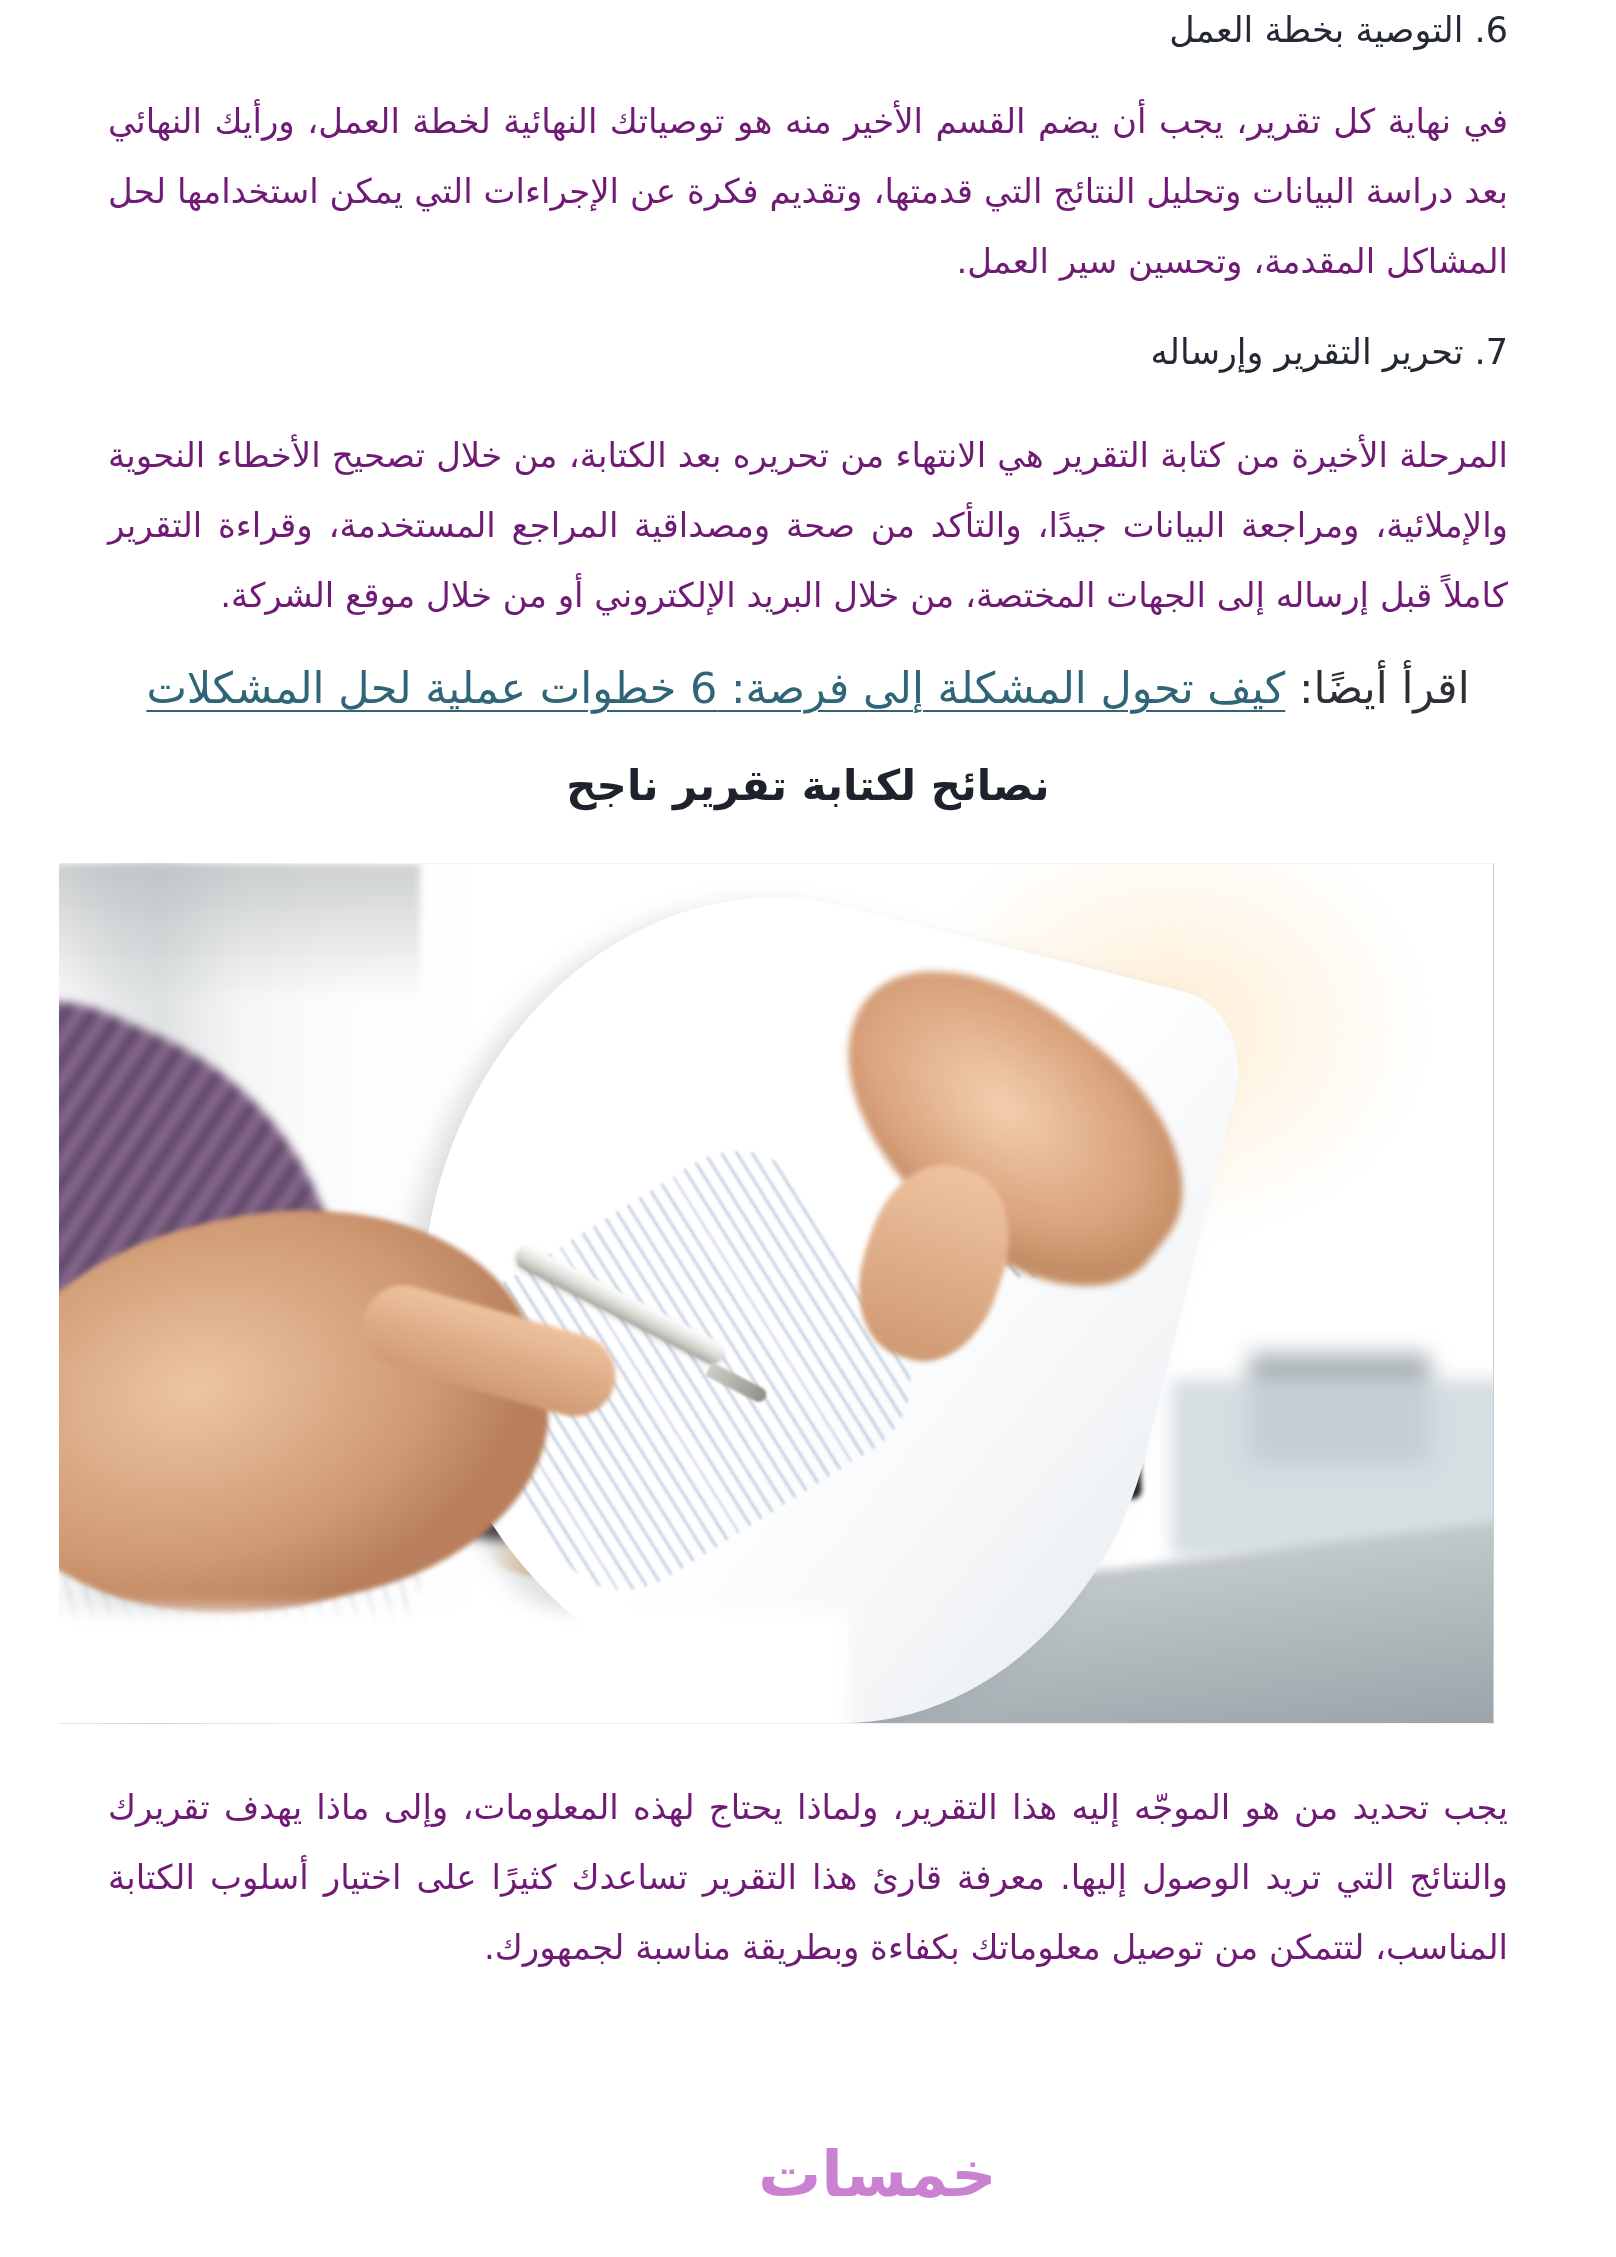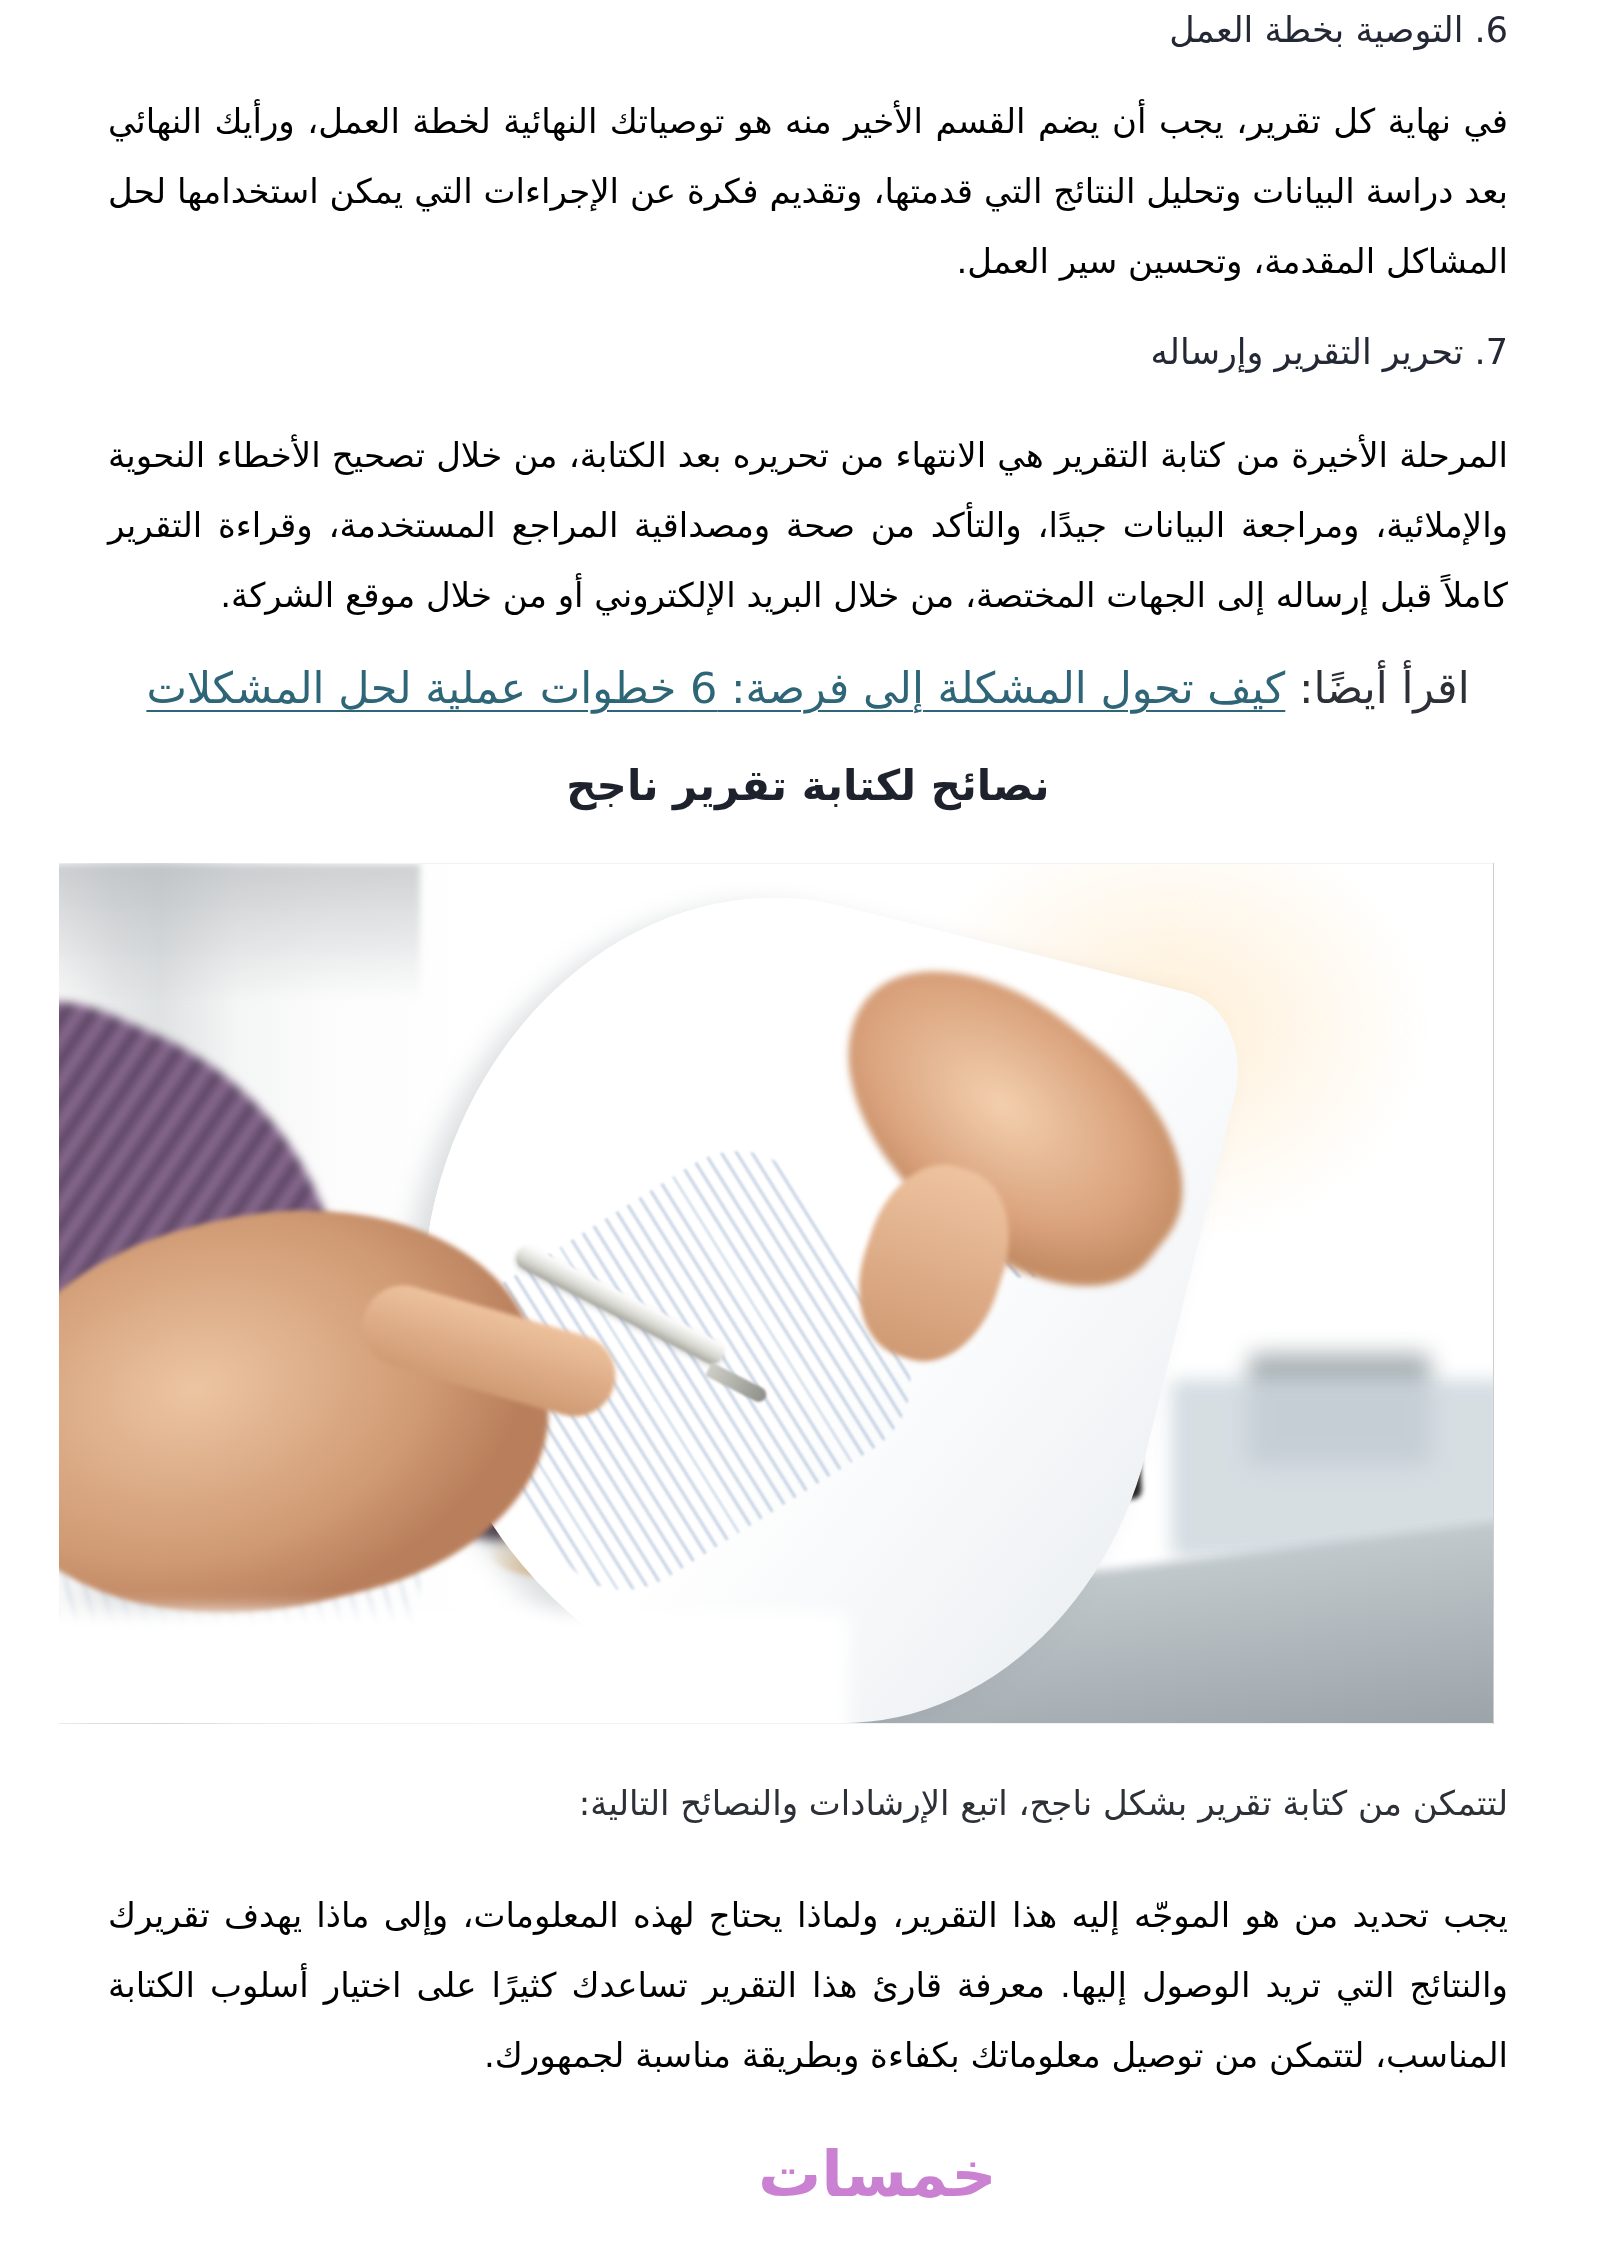--- a/index.html
+++ b/index.html
@@ -22,21 +22,21 @@
     font-weight: 400;
     color: #232834;
     line-height: 44px;
     text-align: right;
   }
   .sec-heading.first { margin-top: 7.6px; }
   .sec-heading.second { margin-top: 34px; }
 
   p.body-par {
     font-size: 34px;
-    color: #000000;
+    color: #701a75;
     line-height: 70px;
     text-align: justify;
     text-justify: inter-word;
   }
   #par-6 { margin-top: 34px; }
   #par-7 { margin-top: 46px; }
 
   .read-also {
     margin-top: 23px;
     font-size: 43px;
@@ -289,21 +289,20 @@
     <div class="ph-lines2"></div>
     <div class="ph-fingers"></div>
     <div class="ph-thumb"></div>
     <div class="ph-hand-left"></div>
     <div class="ph-finger"></div>
     <div class="ph-pen"></div>
     <div class="ph-pen-tip"></div>
     <div class="ph-white-fg"></div>
   </figure>
 
-  <p class="tips-intro">لتتمكن من كتابة تقرير بشكل ناجح، اتبع الإرشادات والنصائح التالية:</p>
 
 
   <div class="watermark">خمسات</div>
 
   <p class="body-par" id="par-audience">يجب تحديد من هو الموجّه إليه هذا التقرير، ولماذا يحتاج لهذه المعلومات، وإلى ماذا يهدف تقريرك والنتائج التي تريد الوصول إليها. معرفة قارئ هذا التقرير تساعدك كثيرًا على اختيار أسلوب الكتابة المناسب، لتتمكن من توصيل معلوماتك بكفاءة وبطريقة مناسبة لجمهورك.</p>
 
 </main>
 
 
 </body></html>

